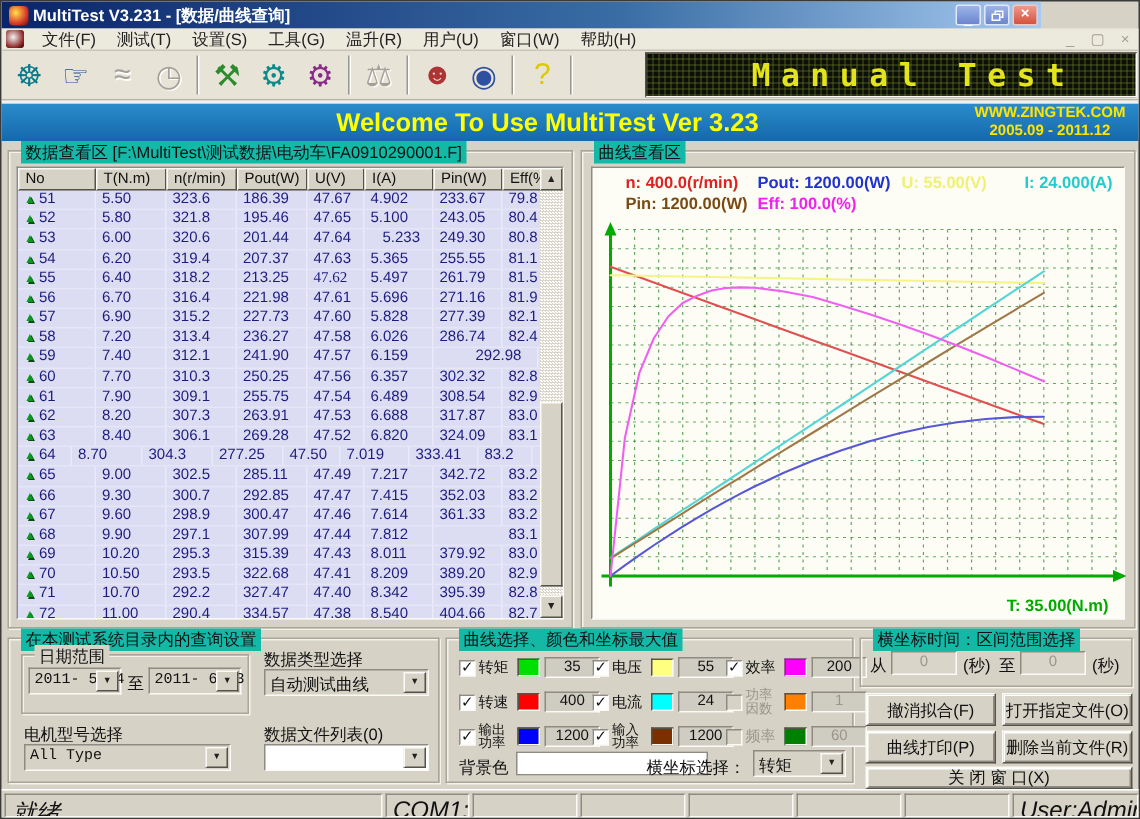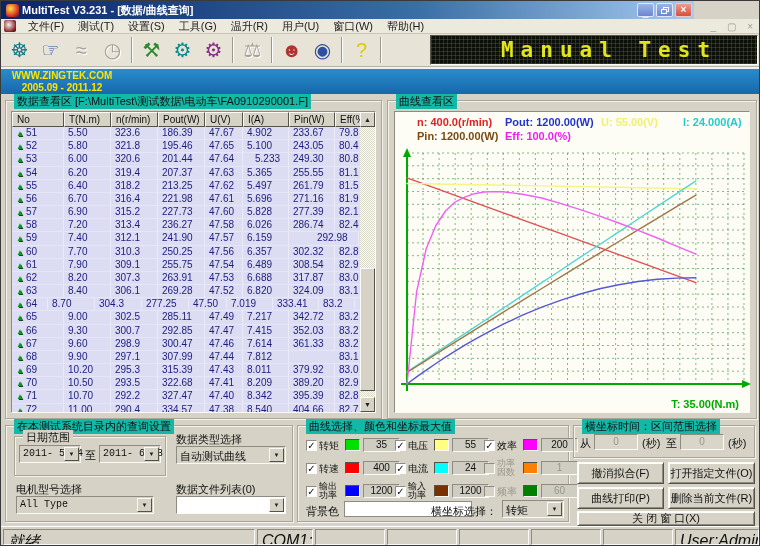--- a/index.html
+++ b/index.html
@@ -148,20 +148,21 @@
         <div class="tool-sep"></div>
         <div class="tool-btn" style="color: rgb(221, 202, 0);">?</div>
         <div class="tool-sep"></div>
       </div>
     <div id="led-panel">
       <span id="led-text">Manual Test</span>
     </div>
   </div>
 
   <div id="banner">
+    <div id="banner-title">Welcome To Use MultiTest Ver 3.23</div>
     <div id="banner-right">
       <div>WWW.ZINGTEK.COM</div>
       <div>2005.09 - 2011.12</div>
     </div>
   </div>
 
   <div id="data-group" class="groupbox">
     <span class="gb-title">数据查看区 [F:\MultiTest\测试数据\电动车\FA0910290001.F]</span>
     <div id="table-wrap">
       <div id="table-head">
@@ -213,21 +214,21 @@
             <div class="td" style="width: 38px;">47.63</div>
             <div class="td" style="width: 46px;">5.365</div>
             <div class="td" style="width: 46px;">255.55</div>
             <div class="td" style="width: 36px;">81.1</div>
           </div>
           <div class="trow">
             <div class="td" style="width: 52px;"><span class="row-icon">▲</span>55</div>
             <div class="td" style="width: 47px;">6.40</div>
             <div class="td" style="width: 47px;">318.2</div>
             <div class="td" style="width: 47px;">213.25</div>
-            <div class="td" style="width: 38px;">47.62</div>
+            <div class="td" style="width: 38px; font-family: Liberation Serif, serif;">47.62</div>
             <div class="td" style="width: 46px;">5.497</div>
             <div class="td" style="width: 46px;">261.79</div>
             <div class="td" style="width: 36px;">81.5</div>
           </div>
           <div class="trow">
             <div class="td" style="width: 52px;"><span class="row-icon">▲</span>56</div>
             <div class="td" style="width: 47px;">6.70</div>
             <div class="td" style="width: 47px;">316.4</div>
             <div class="td" style="width: 47px;">221.98</div>
             <div class="td" style="width: 38px;">47.61</div>

